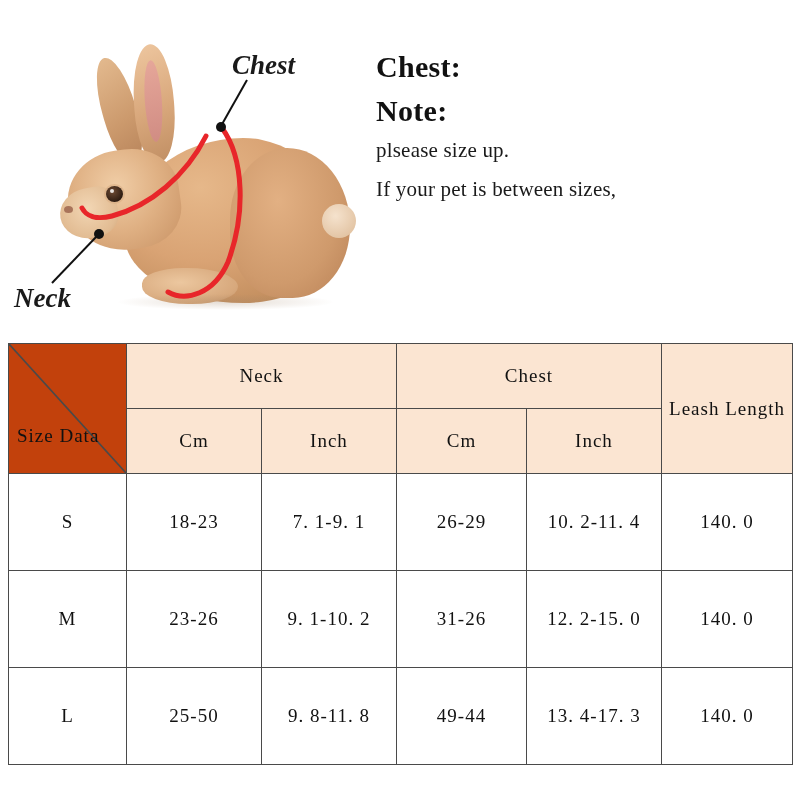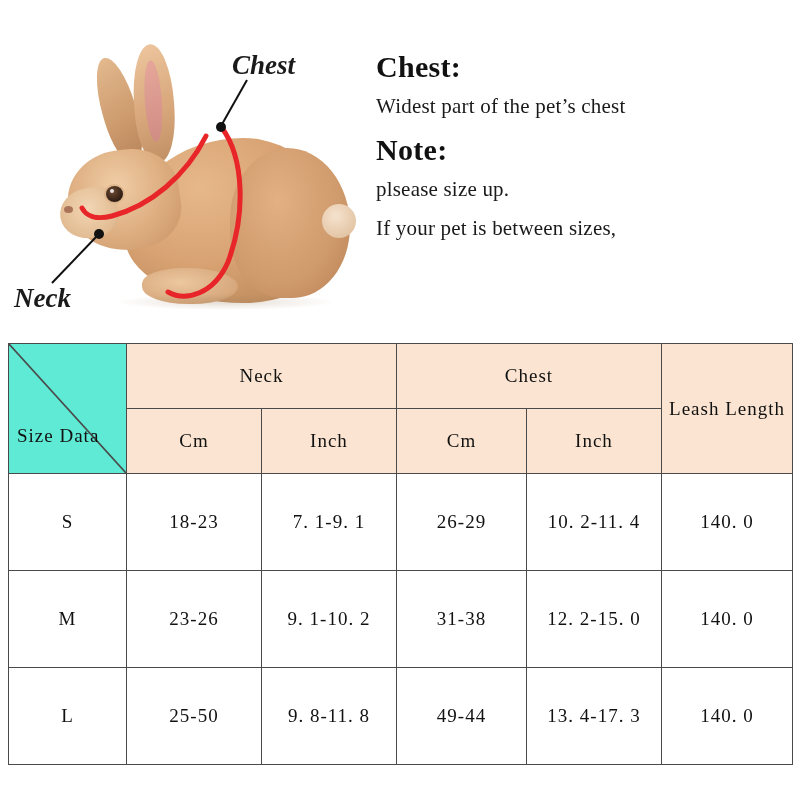--- a/index.html
+++ b/index.html
@@ -244,21 +244,21 @@
   }
   .hdr-group { height: 62px; }
   .hdr-unit { height: 62px; }
   .data-row td { height: 94px; }
 
   .corner-cell {
     position: relative;
     padding: 0;
     height: 124px;
     overflow: hidden;
-    background: #5eead4;
+    background: #c2410c;
   }
   .corner-cell .diag {
     position: absolute;
     left: 0; top: 0;
     width: 100%; height: 100%;
   }
   .corner-label {
     position: absolute;
     left: 8px;
     bottom: 26px;
@@ -302,21 +302,20 @@
         <line x1="52" y1="283" x2="97" y2="236" stroke="#111" stroke-width="2"></line>
         <circle cx="99" cy="234" r="5" fill="#111"></circle>
       </svg>
 
       <div class="label-chest">Chest</div>
       <div class="label-neck">Neck</div>
     </div>
 
     <div class="textblock">
       <p class="t-head">Chest:</p>
-      <p class="t-line">Widest part of the  pet’s chest</p>
       <p class="t-head note">Note:</p>
       <p class="t-line">plsease size up.</p>
       <p class="t-line tight">If your  pet is between sizes,</p>
     </div>
   </div>
 
   <div class="table-wrap">
     <table class="size-table">
       <colgroup>
         <col style="width:118px">
@@ -350,21 +349,21 @@
           <td class="white">18-23</td>
           <td class="white">7. 1-9. 1</td>
           <td class="white">26-29</td>
           <td class="white">10. 2-11. 4</td>
           <td class="white">140. 0</td>
         </tr>
         <tr class="data-row">
           <td class="white">M</td>
           <td class="white">23-26</td>
           <td class="white">9. 1-10. 2</td>
-          <td class="white">31-38</td>
+          <td class="white">31-26</td>
           <td class="white">12. 2-15. 0</td>
           <td class="white">140. 0</td>
         </tr>
         <tr class="data-row">
           <td class="white">L</td>
           <td class="white">25-50</td>
           <td class="white">9. 8-11. 8</td>
           <td class="white">49-44</td>
           <td class="white">13. 4-17. 3</td>
           <td class="white">140. 0</td>

